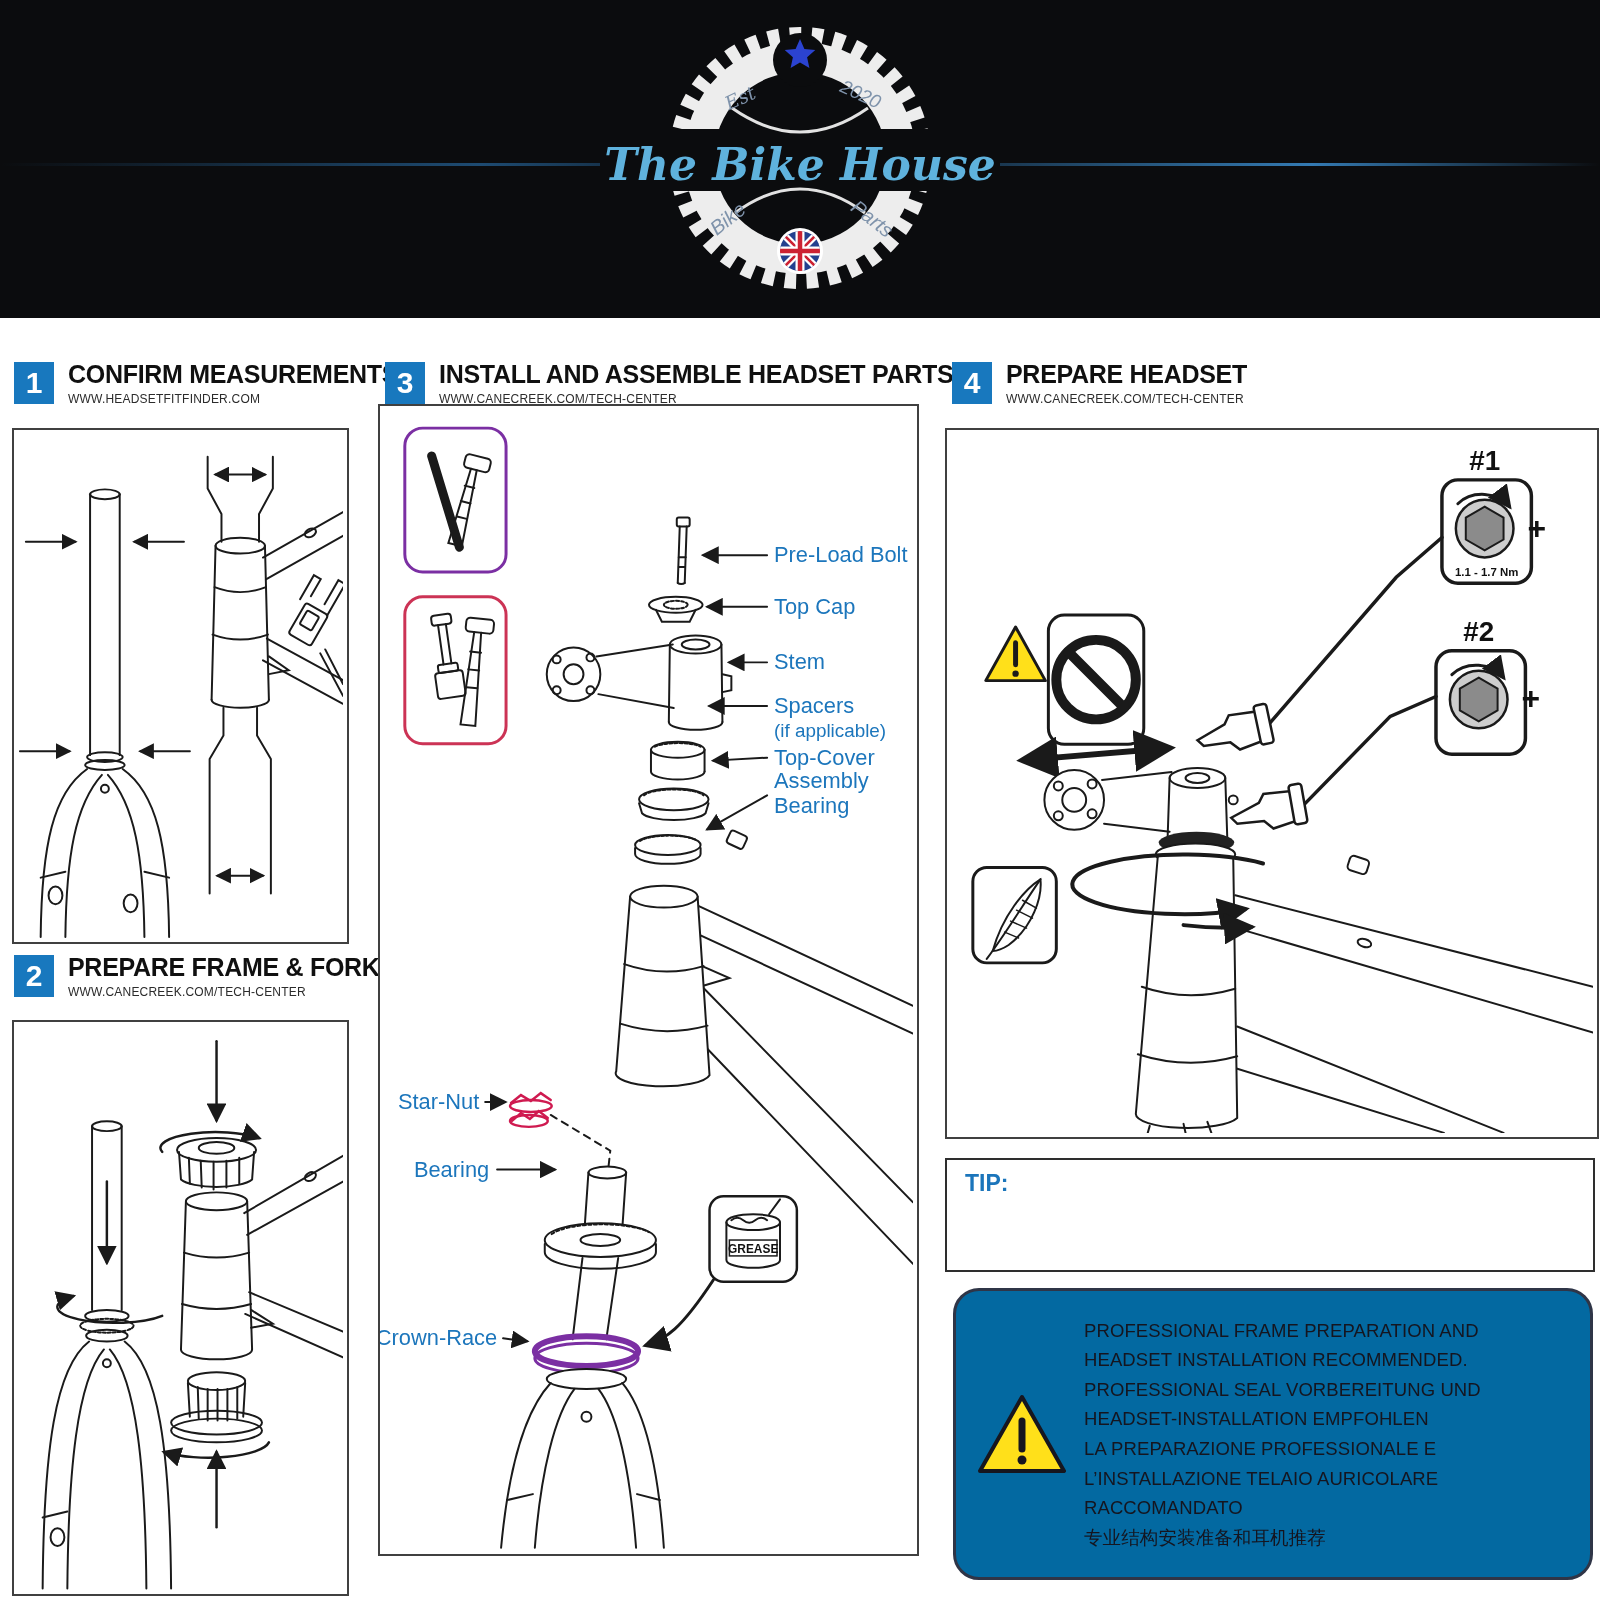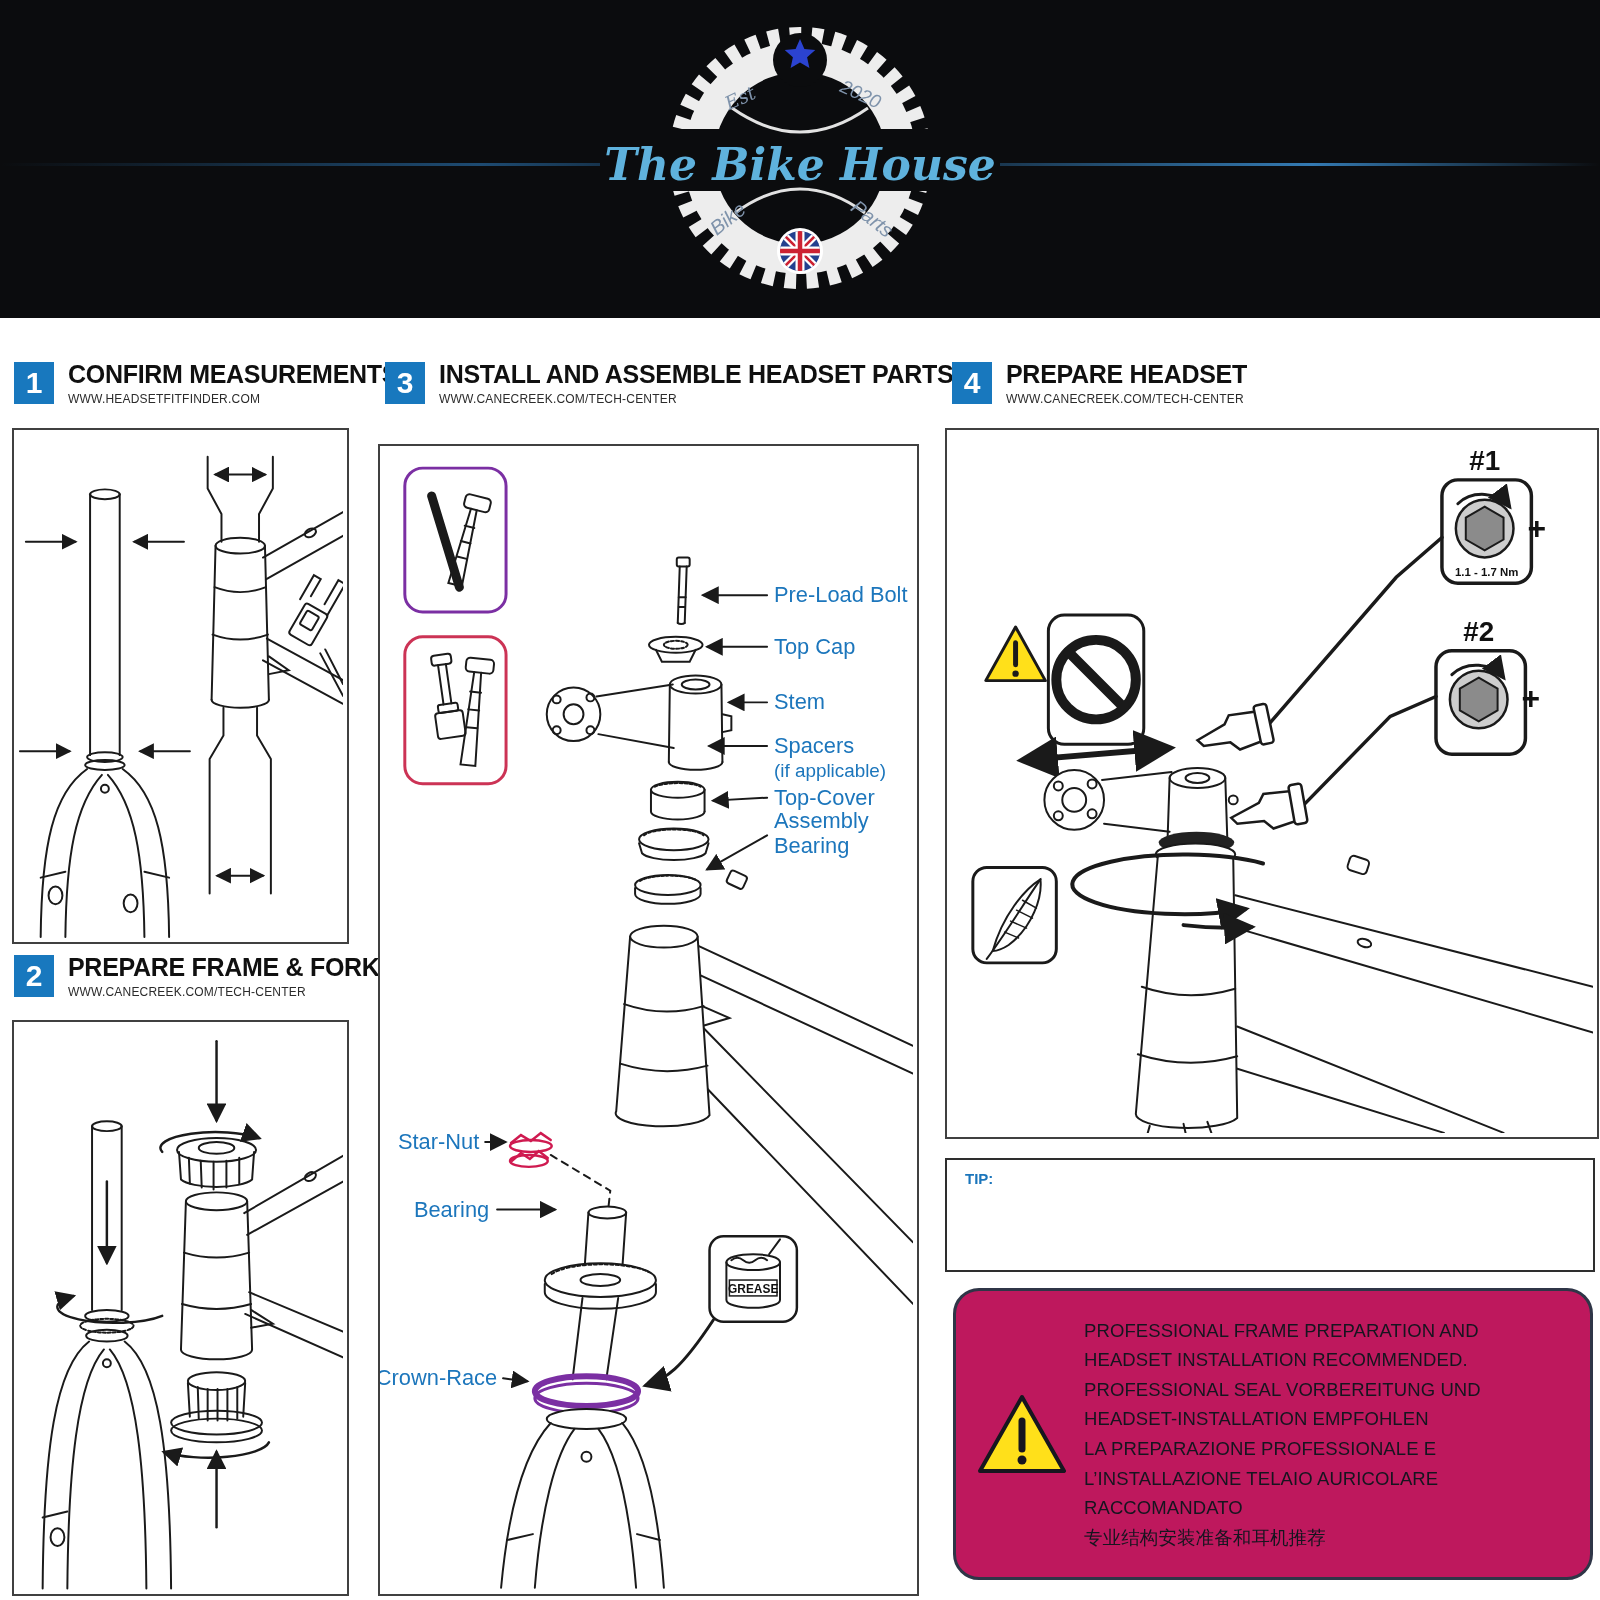--- a/index.html
+++ b/index.html
@@ -16,25 +16,25 @@
   .num{width:40px;height:42px;background:#1878be;color:#fff;font-weight:bold;font-size:30px;
        display:flex;align-items:center;justify-content:center;}
   .t{font-size:25px;font-weight:bold;color:#101010;letter-spacing:-0.3px;line-height:1.02;white-space:nowrap;}
   .u{font-size:12px;color:#2b2b2b;letter-spacing:.2px;margin-top:4px;}
   
   .panel{position:absolute;border:2px solid #404040;background:#fff;}
   .panel svg{display:block;}
   
   .tip{position:absolute;left:945px;top:1158px;width:650px;height:114px;border:2px solid #2e2e2e;
        box-sizing:border-box;padding:10px 18px;background:#fff;}
-  .tip-h{color:#1b75bb;font-weight:bold;font-size:15px;}
+  .tip-h{color:#1b75bb;font-weight:bold;font-size:23px;}
   .tip-b{color:#1b75bb;font-size:17px;line-height:1.7;margin-top:4px;letter-spacing:.2px;}
   
   .warn{position:absolute;left:953px;top:1288px;width:640px;height:292px;box-sizing:border-box;
-        background:#be185d;border:3px solid #2f3547;border-radius:26px;
+        background:#0369a1;border:3px solid #2f3547;border-radius:26px;
         display:flex;align-items:center;gap:16px;padding:16px 20px;}
   .warn-text{font-size:18.5px;color:#15151f;line-height:1.6;letter-spacing:.1px;}
   .lbl{font-size:22px;fill:#1c76bc;font-family:"Liberation Sans",sans-serif;}
   .lbl-sm{font-size:19px;fill:#1c76bc;font-family:"Liberation Sans",sans-serif;}
 </style>
 </head>
 <body>
 
 <div class="page">
 
@@ -234,21 +234,21 @@
           <line x1="226" y1="368" x2="226" y2="400"></line>
           <ellipse cx="205" cy="404" rx="46" ry="12"></ellipse>
           <ellipse cx="205" cy="412" rx="46" ry="12"></ellipse>
           <path d="M258,424 A62,18 0 0 1 152,434" marker-end="url(#ah2)" stroke-width="2.5"></path>
           <line x1="205" y1="510" x2="205" y2="434" marker-end="url(#ah2)" stroke-width="2.5"></line>
         </g>
       </g>
     </svg>
   </div>
 
-  <div class="panel" style="left:378px;top:444px;width:537px;height:1148px;">
+  <div class="panel" style="left:378px;top:404px;width:537px;height:1148px;">
     <svg width="533" height="1144" viewBox="0 0 537 1148">
       <defs>
         <marker id="ah3" viewBox="0 0 10 10" refX="8.5" refY="5" markerWidth="9" markerHeight="9" orient="auto-start-reverse">
           <path d="M0,0L10,5L0,10Z" fill="#1a1a1a"></path>
           </marker>
       </defs>
       <g stroke="#1a1a1a" stroke-width="2" fill="none" stroke-linecap="round">
 
         <g>
           <rect x="25" y="20" width="102" height="145" rx="18" stroke="#7b2fa3" stroke-width="3"></rect>

